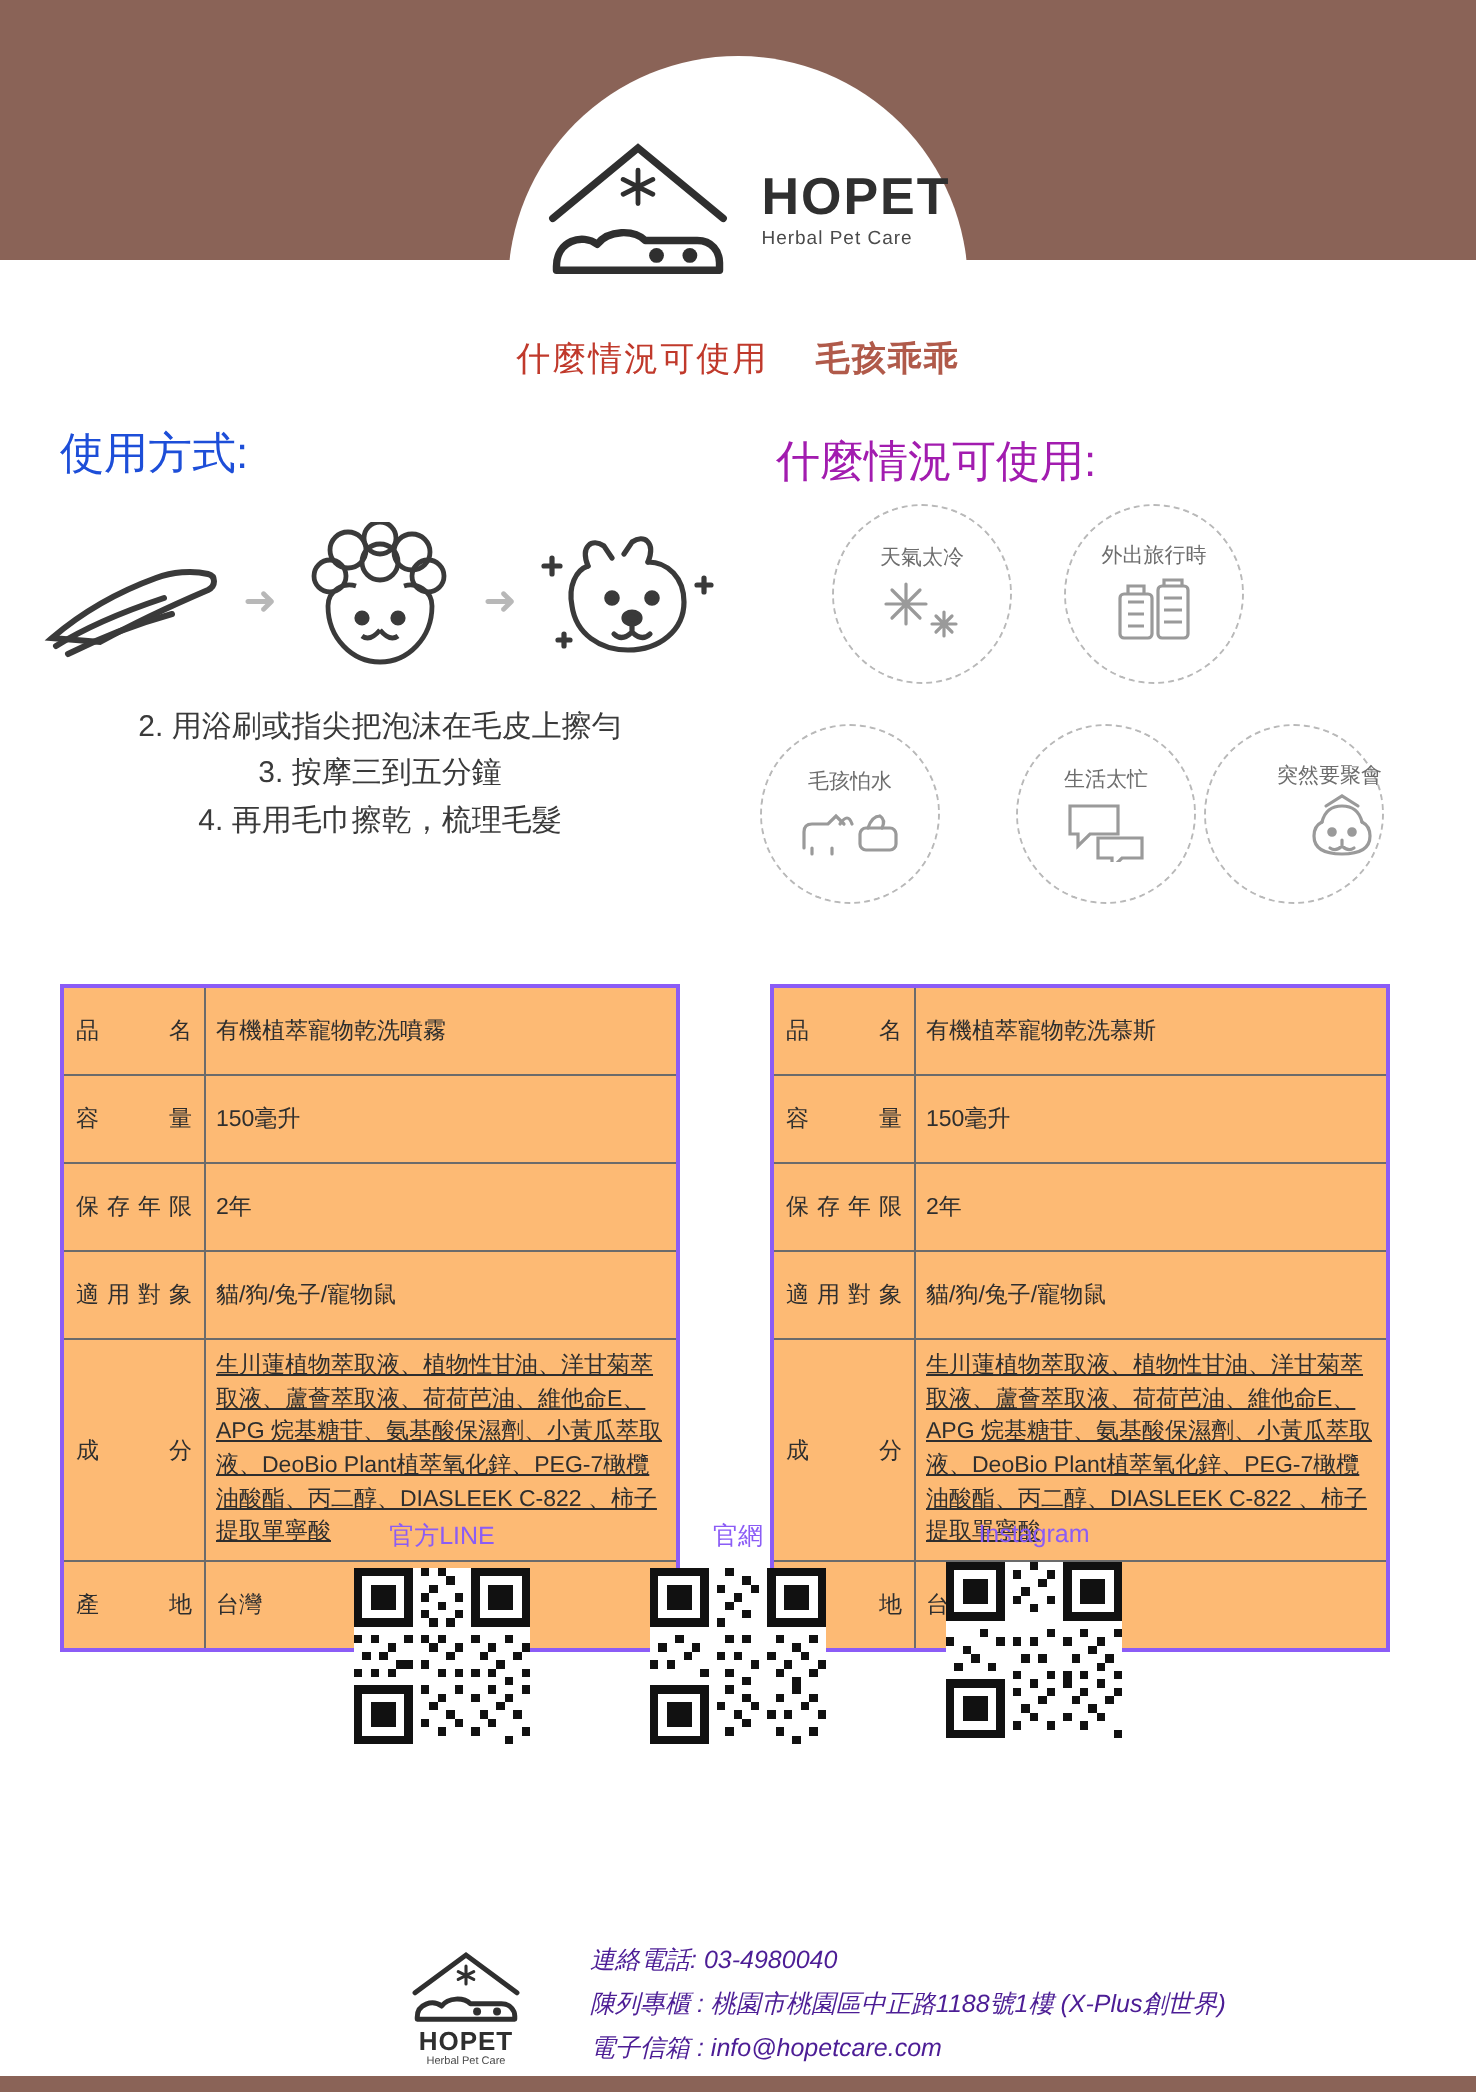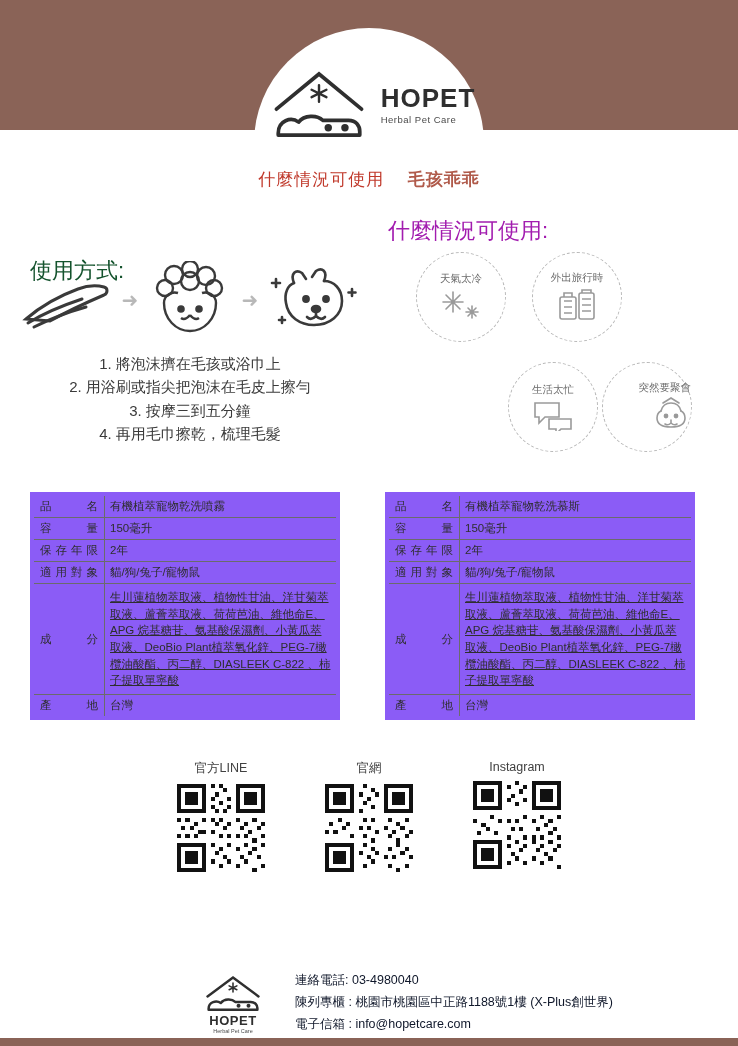--- a/index.html
+++ b/index.html
@@ -30,21 +30,21 @@
   .logo-text{display:flex;flex-direction:column;align-items:flex-start;line-height:1;}
   .logo-name{font-size:26px;letter-spacing:1px;color:#2f2f2f;font-weight:bold;}
   .logo-sub{font-size:9.5px;letter-spacing:.5px;color:#4a4a4a;margin-top:4px;}
   .tagline{
     position:absolute;top:168px;left:0;width:738px;text-align:center;
     font-size:17px;color:#c0392b;letter-spacing:1px;
   }
   .tagline .tg2{color:#b05a4a;margin-left:18px;font-weight:bold;}
 
   
-  .h-use{position:absolute;top:212px;left:30px;font-size:22px;color:#14532d;margin-top:44px;}
+  .h-use{position:absolute;top:212px;left:30px;font-size:22px;color:#1d4ed8;}
   .h-when{position:absolute;top:216px;left:388px;font-size:22px;color:#a21caf;}
 
   
   .steps-icons{
     position:absolute;top:255px;left:20px;width:340px;height:90px;
     display:flex;align-items:center;justify-content:space-between;
   }
   .arrow{color:#b8b8b8;font-size:20px;}
   .steps-list{
     position:absolute;top:352px;left:20px;width:340px;
@@ -56,41 +56,41 @@
   .dcirc{
     position:absolute;width:88px;height:88px;border-radius:50%;
     border:1px dashed #b9b9b9;
     display:flex;flex-direction:column;align-items:center;justify-content:center;
   }
   .dcirc .lbl{font-size:10.5px;color:#6d6d6d;margin-bottom:2px;}
   .dcirc .gfx{color:#8d8d8d;}
 
   
   .spec{
-    position:absolute;border:4px solid #8b5cf6;border-collapse:collapse;
-    font-size:11.5px;color:#2e2e2e;background:#8b5cf6;
-  }
-  .spec td{border:1px solid #6b6b6b;padding:3px 5px;vertical-align:middle;}
+    position:absolute;border:2px solid #8b5cf6;border-collapse:collapse;
+    font-size:11.5px;color:#2e2e2e;background:#fdba74;
+  }
+  .spec td{border:1px solid #6b6b6b;padding:14px 5px;vertical-align:middle;}
   .spec td.k{width:58px;text-align:justify;text-align-last:justify;white-space:nowrap;padding:3px 6px;}
   .spec td.ing{line-height:1.45;padding:5px 5px;text-decoration:underline;}
   #spec-left{left:30px;top:492px;width:310px;}
   #spec-right{left:385px;top:492px;width:310px;}
 
   
   .qr-row{position:absolute;top:760px;left:0;width:738px;display:flex;justify-content:center;gap:60px;}
   .qr-item{display:flex;flex-direction:column;align-items:center;}
-  .qr-cap{font-size:12.5px;color:#404040;margin-bottom:7px;}
+  .qr-cap{font-size:12.5px;color:#8b5cf6;margin-bottom:7px;}
   .qr-box{width:88px;height:88px;}
 
   
   .footer{position:absolute;top:960px;left:0;width:738px;height:86px;display:flex;align-items:center;}
   .foot-logo{margin-left:185px;width:96px;height:62px;display:flex;flex-direction:column;align-items:center;}
   .foot-logo .fl-name{font-size:13px;font-weight:bold;color:#2f2f2f;letter-spacing:.5px;}
   .foot-logo .fl-sub{font-size:5.5px;color:#4a4a4a;}
-  .foot-lines{margin-left:14px;font-size:12.5px;line-height:1.75;color:#0f172a;}
+  .foot-lines{margin-left:14px;font-size:12.5px;line-height:1.75;color:#4c1d95;font-style:italic;}
   .bottom-band{position:absolute;bottom:0;left:0;width:738px;height:8px;background:#8a6357;}
 </style>
 </head>
 <body>
 
 <div class="top-band"></div>
 <div class="top-circle"></div>
 
 <div class="logo-wrap">
   <svg class="logo-mark" viewBox="0 0 120 95">
@@ -145,21 +145,20 @@
       <circle cx="38" cy="36" r="2.6" fill="#3a3a3a"></circle>
       <circle cx="58" cy="36" r="2.6" fill="#3a3a3a"></circle>
       <ellipse cx="48" cy="46" rx="4" ry="3" fill="#3a3a3a"></ellipse>
       <path d="M48 49 v4 M48 53 q-5 5 -9 1 M48 53 q5 5 9 1"></path>
       <path d="M8 16 l0 8 M4 20 l8 0 M84 26 l0 7 M80.5 29.5 l7 0 M14 54 l0 6 M11 57 l6 0"></path>
     </g>
   </svg>
 </div>
 
 <div class="steps-list">
-  <div>1. 將泡沫擠在毛孩或浴巾上</div>
   <div>2. 用浴刷或指尖把泡沫在毛皮上擦勻</div>
   <div>3. 按摩三到五分鐘</div>
   <div>4. 再用毛巾擦乾，梳理毛髮</div>
 </div>
 
 <div class="when-area">
 
   <div class="dcirc" style="left:36px;top:0;">
     <div class="lbl">天氣太冷</div>
     <svg class="gfx" width="48" height="34" viewBox="0 0 48 34">
@@ -175,20 +174,32 @@
     <svg class="gfx" width="46" height="36" viewBox="0 0 46 36">
       <g stroke="#9a9a9a" stroke-width="1.6" fill="none">
         <rect x="6" y="10" width="16" height="22" rx="2"></rect>
         <path d="M10 10 v-4 h8 v4 M10 14 h8 M10 20 h8 M10 26 h8"></path>
         <rect x="25" y="6" width="15" height="26" rx="2"></rect>
         <path d="M28 6 v-3 h9 v3 M28 12 h9 M28 18 h9 M28 24 h9"></path>
       </g>
     </svg>
   </div>
 
+  <div class="dcirc" style="left:0px;top:110px;">
+    <div class="lbl">毛孩怕水</div>
+    <svg class="gfx" width="54" height="30" viewBox="0 0 54 30">
+      <g stroke="#9a9a9a" stroke-width="1.6" fill="none" stroke-linecap="round">
+        <path d="M4 24 v-8 q0-4 4-4 h8 l4-4 4 4"></path>
+        <path d="M8 24 v3 M18 24 v3"></path>
+        <path d="M22 12 q4 -6 6 0"></path>
+        <rect x="32" y="14" width="18" height="11" rx="3"></rect>
+        <path d="M36 14 q2 -6 6 -6 M42 8 q3 2 1 6"></path>
+      </g>
+    </svg>
+  </div>
 
   <div class="dcirc" style="left:128px;top:110px;justify-content:center;">
     <div class="lbl">生活太忙</div>
     <svg class="gfx" width="44" height="32" viewBox="0 0 44 32">
       <g stroke="#9a9a9a" stroke-width="1.6" fill="none">
         <path d="M4 4 h24 v14 h-14 l-6 6 v-6 h-4 z"></path>
         <path d="M18 20 h22 v10 h-10 l-5 5 v-5 h-7 z"></path>
       </g>
     </svg>
   </div>

